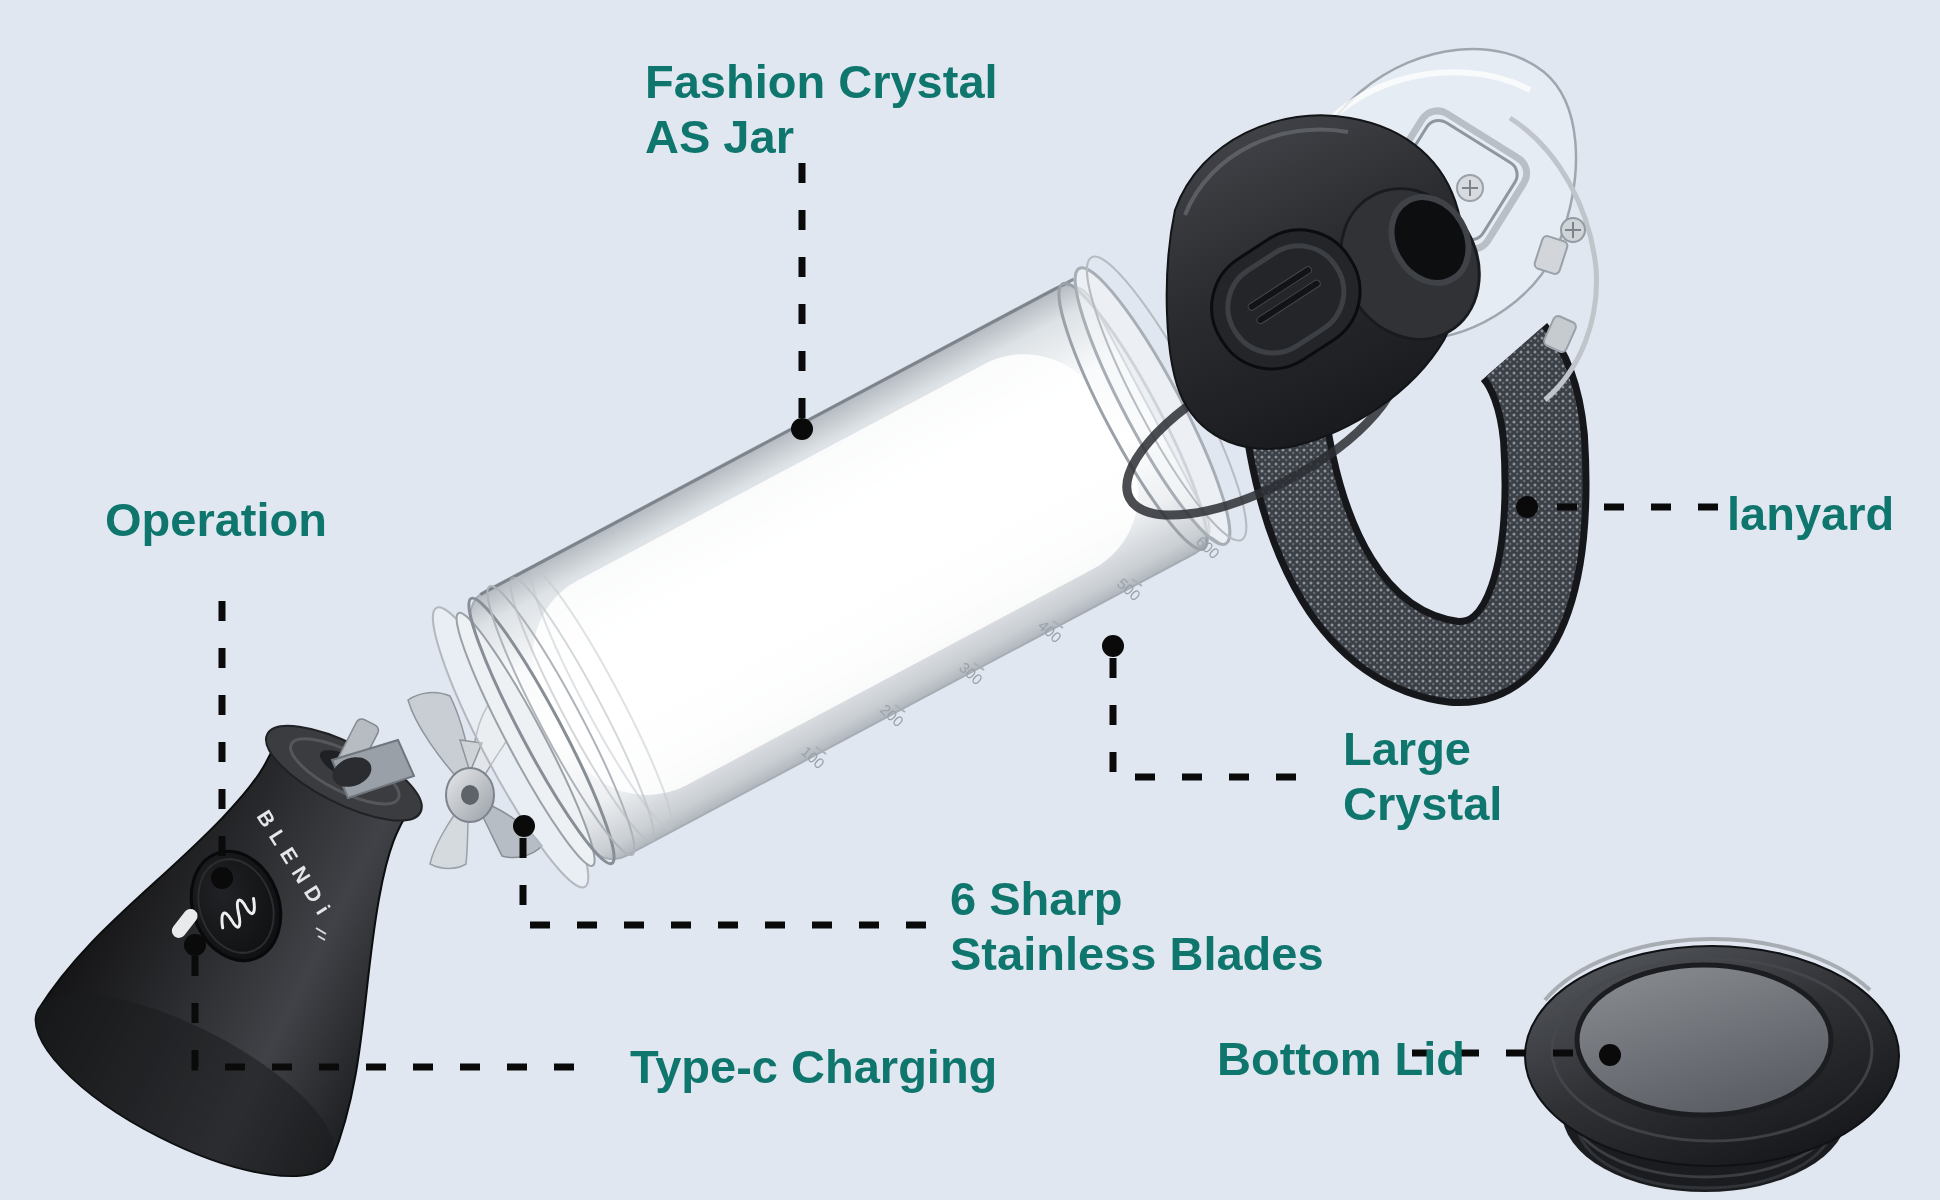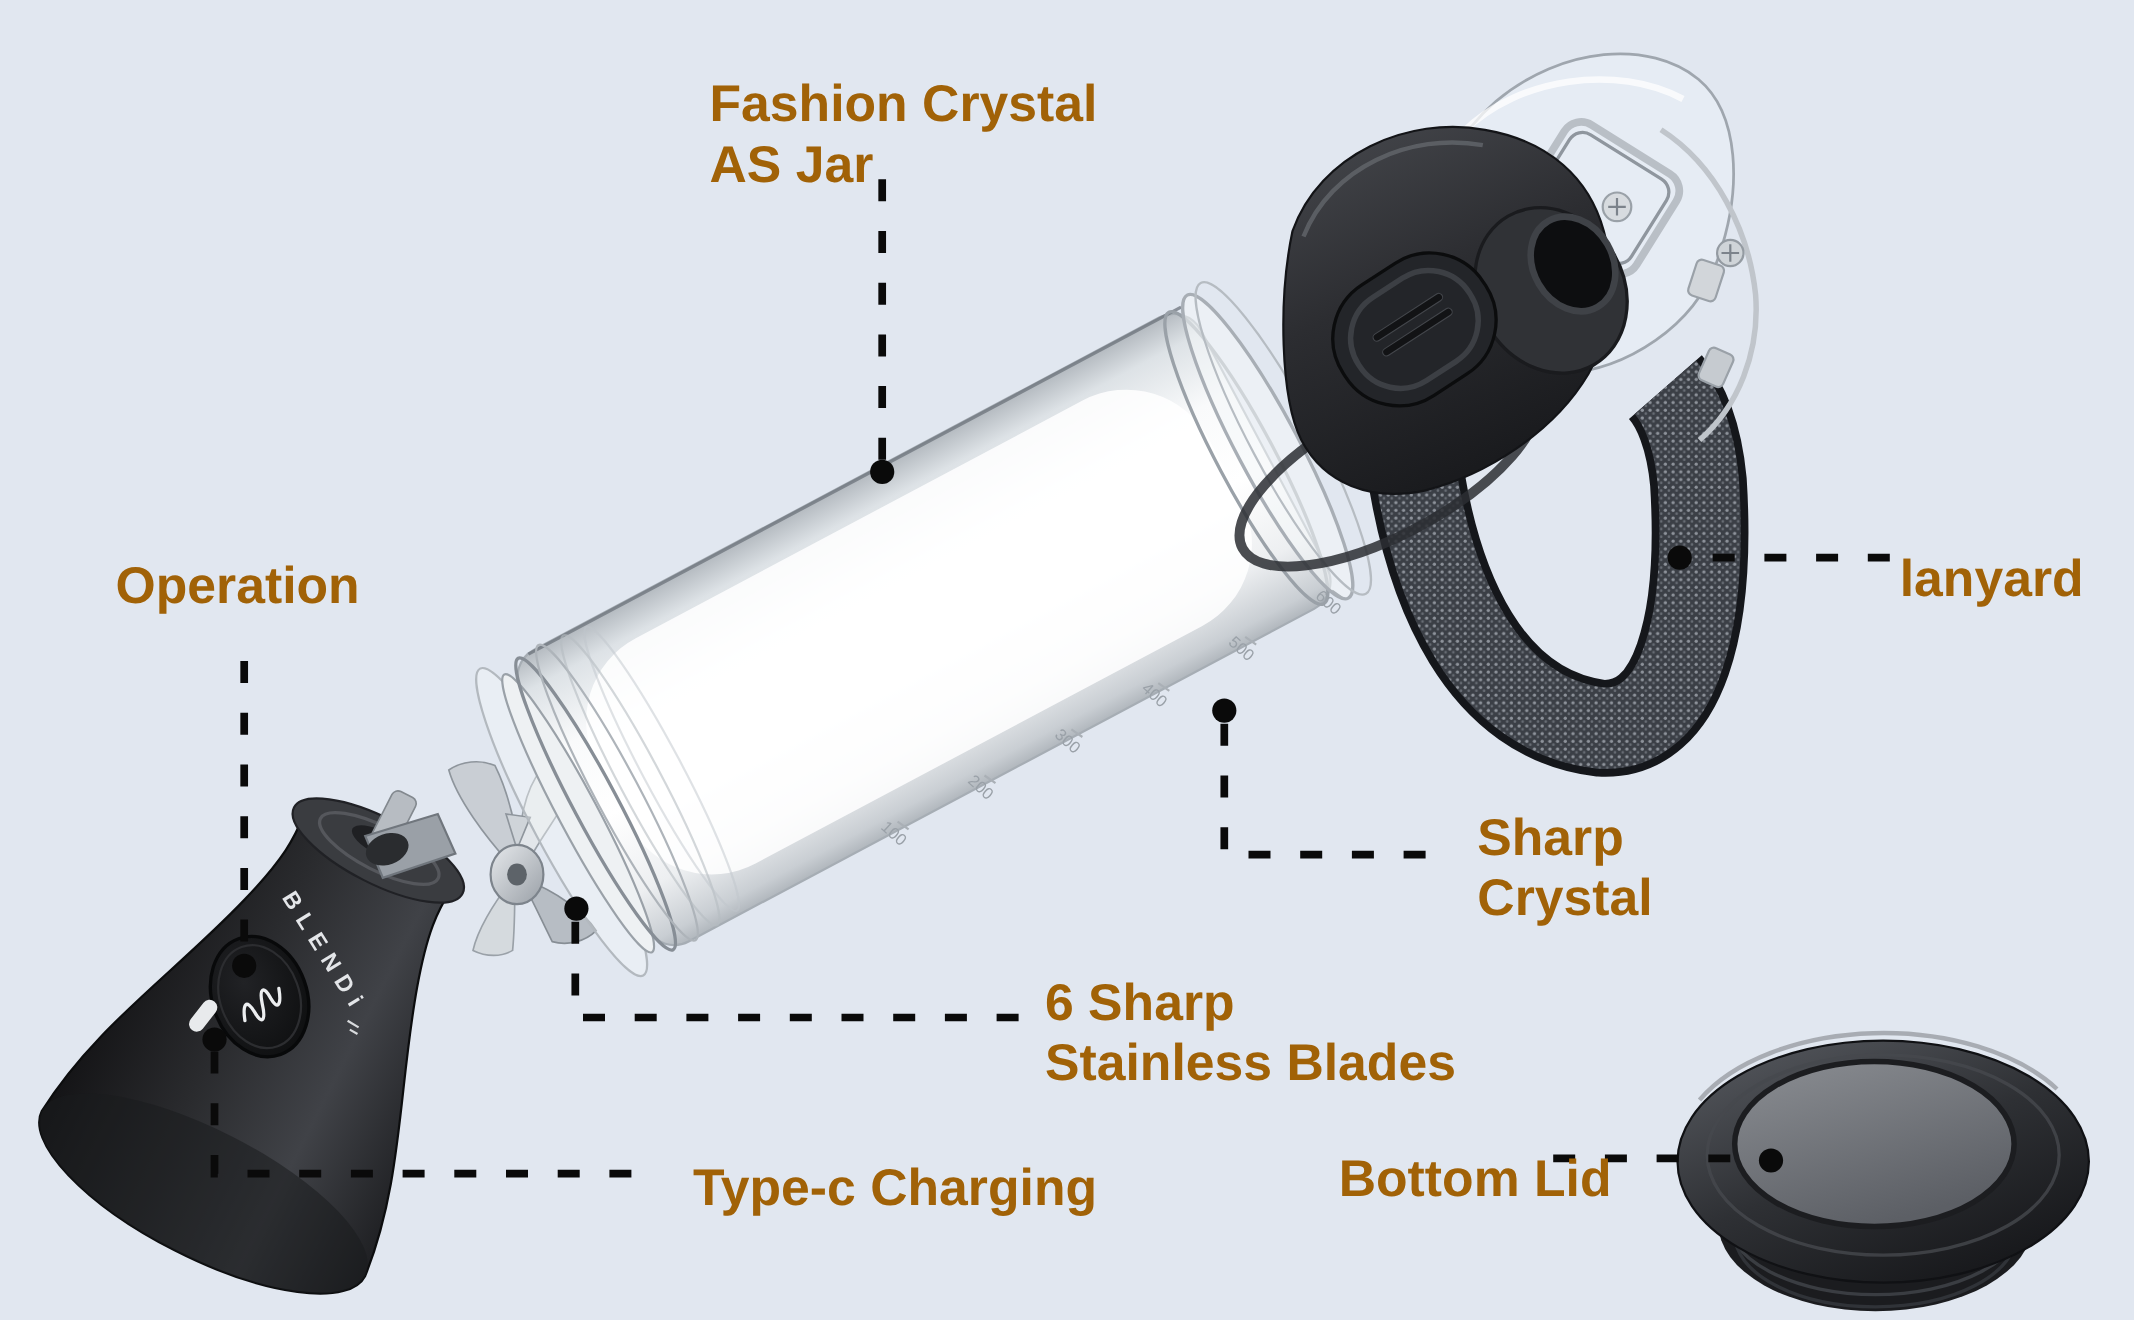--- a/index.html
+++ b/index.html
@@ -1,19 +1,19 @@
 <!DOCTYPE html>
 <html><head>
 <meta charset="utf-8">
 <style>
   html,body{margin:0;padding:0;}
   body{width:1940px;height:1200px;overflow:hidden;font-family:"Liberation Sans",sans-serif;}
   .canvas{position:relative;width:1940px;height:1200px;}
   .canvas svg{position:absolute;left:0;top:0;}
-  .callout{position:absolute;font:bold 47px/55px "Liberation Sans",sans-serif;color:#a16207;white-space:nowrap;margin-top:12px;}
+  .callout{position:absolute;font:bold 47px/55px "Liberation Sans",sans-serif;color:#0f766e;white-space:nowrap;}
   .cl{display:block;}
 </style>
 </head>
 <body style="background: rgb(225, 231, 240);">
 
 <div class="canvas">
 
 <svg width="1940" height="1200" viewBox="0 0 1940 1200">
   <defs>
     <linearGradient id="bellGrad" x1="0" y1="0" x2="1" y2="0">
@@ -202,21 +202,21 @@
   <span class="cl">Fashion Crystal</span>
   <span class="cl">AS Jar</span>
 </div>
 <div class="callout" style="left:105px;top:492px">
   <span class="cl">Operation</span>
 </div>
 <div class="callout" style="left:1727px;top:486px">
   <span class="cl">lanyard</span>
 </div>
 <div class="callout" style="left:1343px;top:721px">
-  <span class="cl">Sharp</span>
+  <span class="cl">Large</span>
   <span class="cl">Crystal</span>
 </div>
 <div class="callout" style="left:950px;top:871px">
   <span class="cl">6 Sharp</span>
   <span class="cl">Stainless Blades</span>
 </div>
 <div class="callout" style="left:630px;top:1039px">
   <span class="cl">Type-c Charging</span>
 </div>
 <div class="callout" style="left:1217px;top:1031px">

